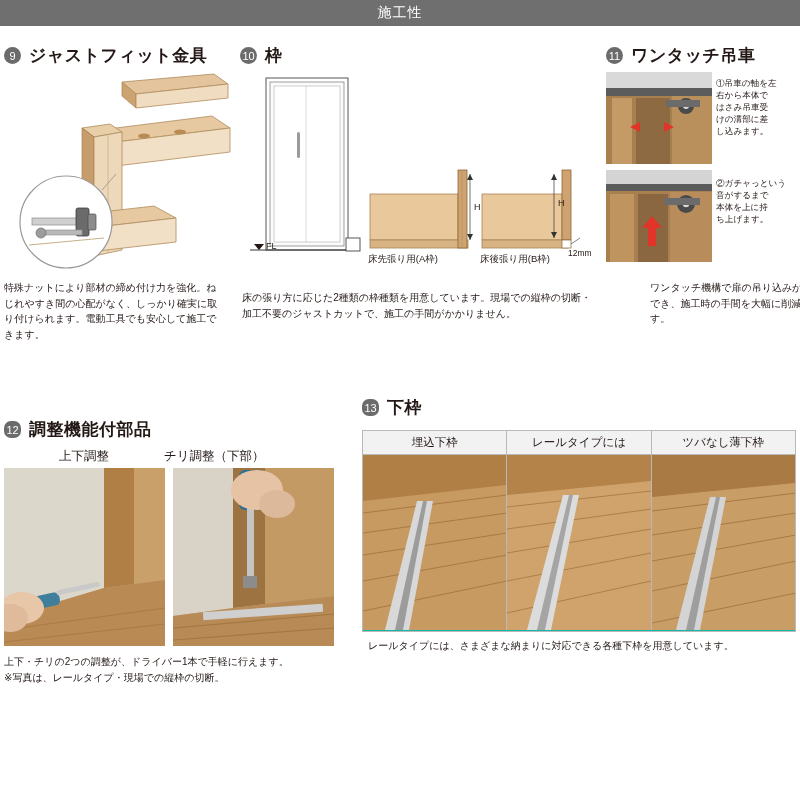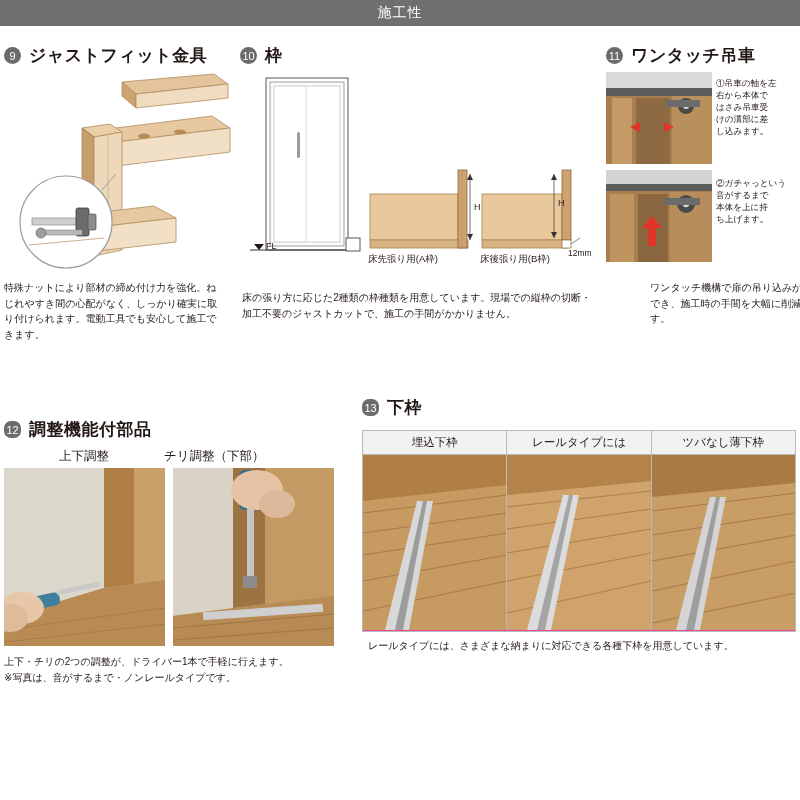--- a/index.html
+++ b/index.html
@@ -37,21 +37,21 @@
   
   .p12{position:absolute;left:4px;top:418px;width:330px;}
   .p12 .sublabels{position:absolute;left:0;top:30px;width:330px;display:flex;font-size:12.5px;}
   .p12 .sublabels span:first-child{width:160px;text-align:center;}
   .p12 .photos{position:absolute;left:0;top:50px;width:330px;height:178px;display:flex;gap:8px;}
   .p12 .photo{width:161px;height:178px;overflow:hidden;position:relative;}
   .p12 .cap{position:absolute;left:0;top:236px;width:330px;}
 
   
   .p13{position:absolute;left:362px;top:396px;width:438px;}
-  .p13 .box{position:absolute;left:0;top:34px;width:432px;height:200px;border:1px solid #b9b9b9;background:#ec4899;}
+  .p13 .box{position:absolute;left:0;top:34px;width:432px;height:200px;border:1px solid #b9b9b9;background:#14b8a6;}
   .p13 .hdr{display:flex;height:24px;}
   .p13 .hdr div{flex:1;display:flex;align-items:center;justify-content:center;font-size:11.5px;
                 border-right:1px solid #b9b9b9;border-bottom:1px solid #b9b9b9;background:#f2f2f2;}
   .p13 .hdr div:last-child{border-right:none;}
   .p13 .imgs{display:flex;height:175px;}
   .p13 .imgs .cell{flex:1;border-right:1px solid #b9b9b9;position:relative;overflow:hidden;}
   .p13 .imgs .cell:last-child{border-right:none;}
   .p13 .cap{position:absolute;left:6px;top:242px;width:430px;}
 
   svg{display:block;}
@@ -276,21 +276,21 @@
           <rect x="70" y="108" width="14" height="12" fill="#8c8c8c"></rect>
 
           <ellipse cx="84" cy="22" rx="26" ry="20" fill="#e5c3a4"></ellipse>
           <ellipse cx="104" cy="36" rx="18" ry="14" fill="#dcb99a"></ellipse>
         </svg>
       </div>
     </div>
 
     <div class="cap">
       <div>上下・チリの2つの調整が、ドライバー1本で手軽に行えます。</div>
-      <div>※写真は、音がするまで・ノンレールタイプです。</div>
+      <div>※写真は、レールタイプ・現場での縦枠の切断。</div>
     </div>
   </div>
 
   <div class="p13">
     <div class="sec-title">
       <div class="num-badge sq">13</div>
       <div class="t">下枠</div>
     </div>
 
     <div class="box">

